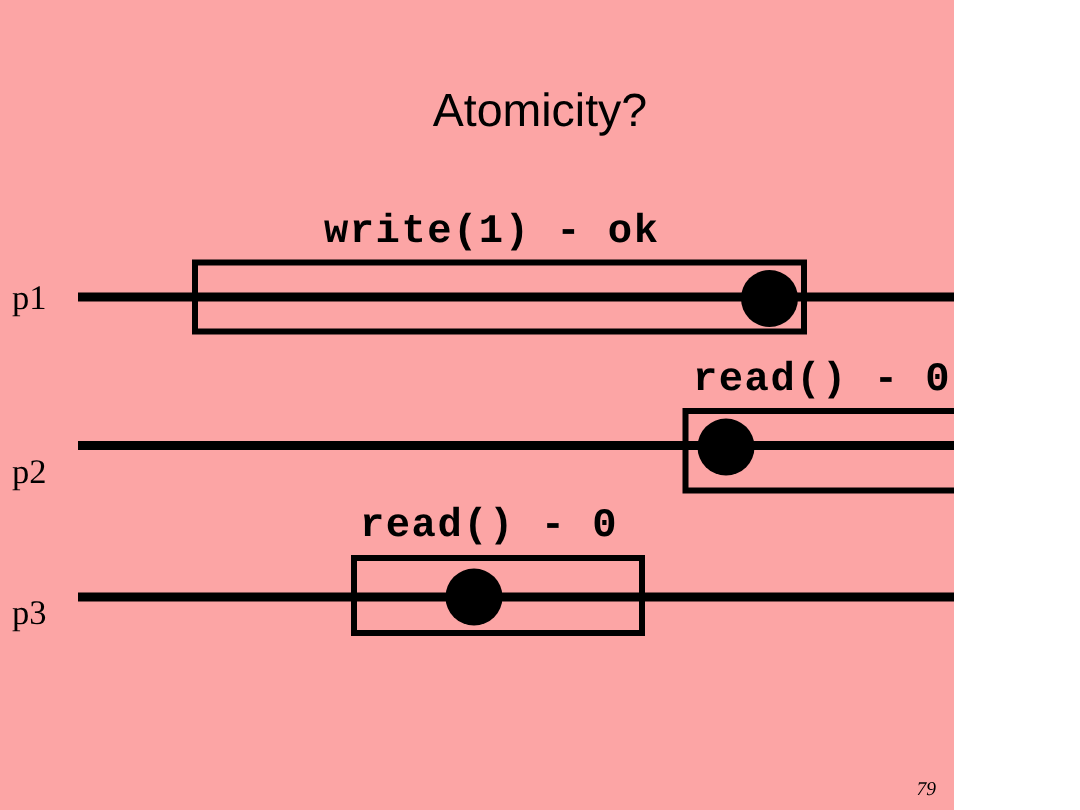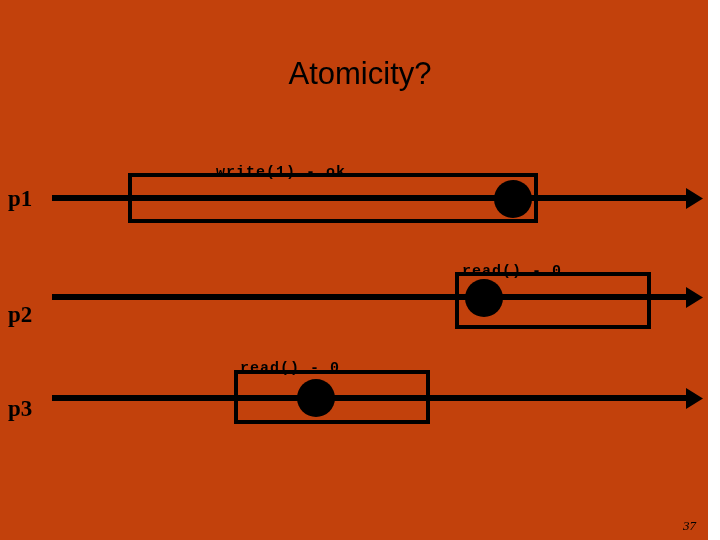--- a/index.html
+++ b/index.html
@@ -3,56 +3,55 @@
 <meta charset="utf-8">
 <title>Atomicity?</title>
 <style>
   html, body {
     margin: 0;
     padding: 0;
     background: #ffffff;
   }
   #slide {
     position: relative;
-    width: 708px;
+    width: 636px;
     height: 540px;
-    background: #c2410c;
+    background: #fca5a5;
     overflow: hidden;
     font-family: "Liberation Sans", sans-serif;
   }
   #slide-title {
     position: absolute;
     left: 0;
     top: 56px;
     width: 720px;
     text-align: center;
     font-family: "Liberation Sans", sans-serif;
     font-size: 31px;
     font-weight: 400;
     color: #000000;
     letter-spacing: 0px;
     white-space: nowrap;
   }
   .proc-label {
     position: absolute;
     font-family: "Liberation Serif", serif;
     font-size: 23px;
-    font-weight: 700;
+    font-weight: 400;
     color: #000000;
     white-space: nowrap;
   }
   .op-label {
     position: absolute;
     font-family: "Liberation Mono", monospace;
-    font-size: 15px;
+    font-size: 27px;
     font-weight: 700;
     color: #000000;
     white-space: nowrap;
     letter-spacing: 1px;
-    margin-top: 24px;
   }
   .timeline-svg {
     position: absolute;
     left: 0;
     top: 0;
     width: 720px;
     height: 540px;
     pointer-events: none;
   }
   .tl-line {
@@ -114,15 +113,15 @@
   <div class="proc-label" style="left:8px; top:302px;">p2</div>
   <div class="op-label" style="left:462px; top:239px;">read() - 0</div>
   <div class="op-box" style="left:455px; top:272px; width:196px; height:57px;"></div>
   <div class="event-dot" style="left:465px; top:279px; width:38px; height:38px;"></div>
 
   <div class="proc-label" style="left:8px; top:396px;">p3</div>
   <div class="op-label" style="left:240px; top:336px;">read() - 0</div>
   <div class="op-box" style="left:234px; top:370px; width:196px; height:54px;"></div>
   <div class="event-dot" style="left:297px; top:379px; width:38px; height:38px;"></div>
 
-  <div id="page-number">37</div>
+  <div id="page-number">79</div>
 
 </div>
 
 </body></html>

